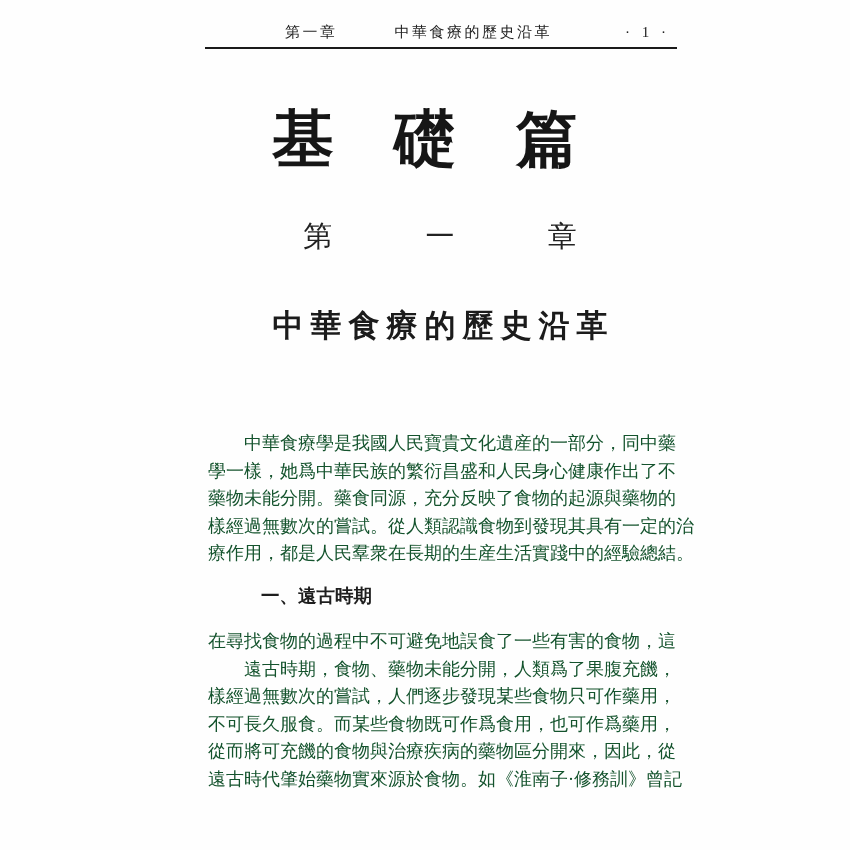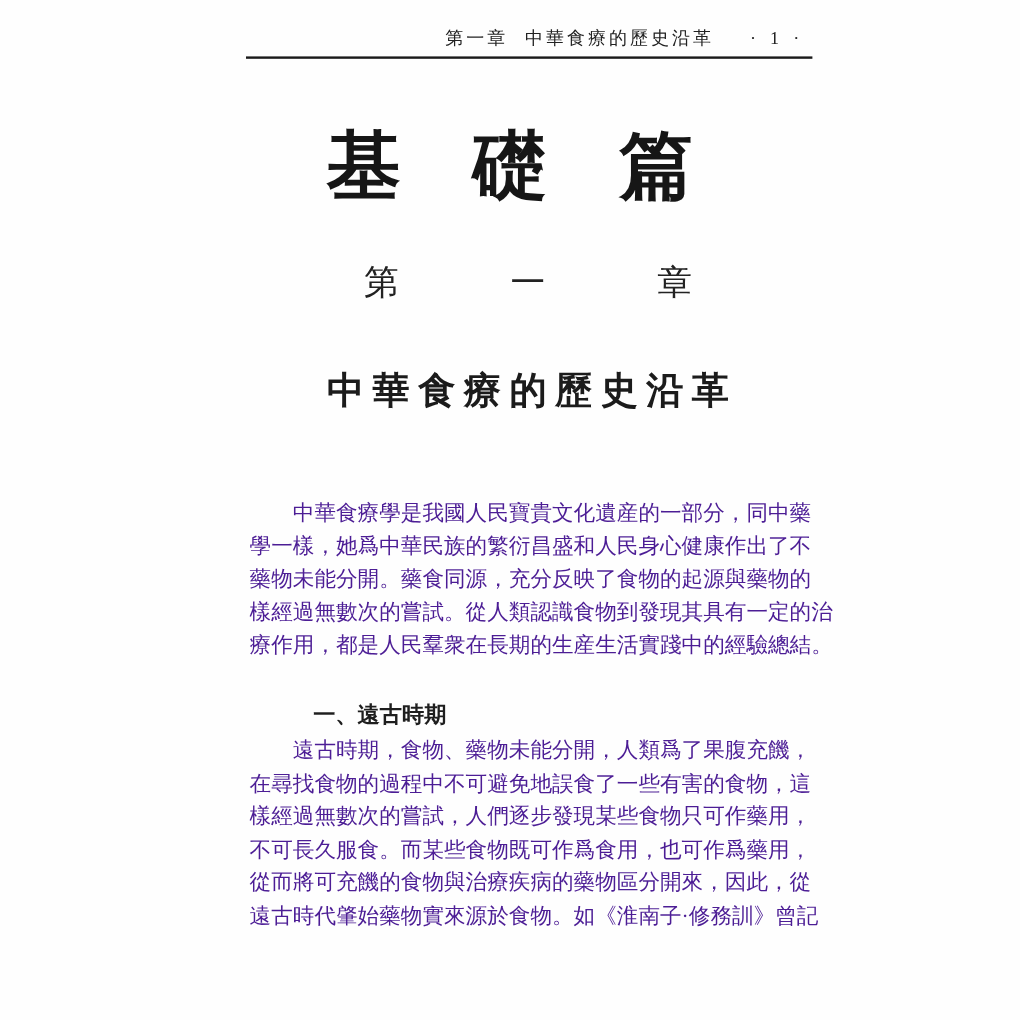--- a/index.html
+++ b/index.html
@@ -21,20 +21,21 @@
   .running-header {
     position: absolute;
     top: 23px;
     right: 180px;
     display: flex;
     align-items: baseline;
     font-size: 15px;
     letter-spacing: 2.5px;
     color: #222;
     white-space: nowrap;
+    gap: 43px;
   }
   .running-header .rh-chapter { margin-right: 14px; }
   .running-header .rh-title   { margin-right: 30px; }
   .running-header .rh-page    { letter-spacing: 4px; }
 
   .header-rule {
     position: absolute;
     top: 47px;
     left: 205px;
     width: 472px;
@@ -94,21 +95,22 @@
     white-space: nowrap;
   }
 
   
   .para {
     position: absolute;
     left: 208px;
     width: 466px;
     font-size: 18px;
     line-height: 27.6px;
-    color: #4c1d95;
+    color: #14532d;
+    margin-top: 16px;
   }
   .para .bodyline { white-space: nowrap; }
   .para .first-line { text-indent: 36px; }
   #paragraph-1 { top: 414px; }
   #paragraph-2 { top: 612px; }
 
   .section-heading {
     position: absolute;
     top: 566px;
     left: 208px;
@@ -146,21 +148,21 @@
     <div class="bodyline first-line">中華食療學是我國人民寶貴文化遺産的一部分，同中藥</div>
     <div class="bodyline">學一樣，她爲中華民族的繁衍昌盛和人民身心健康作出了不</div>
     <div class="bodyline">藥物未能分開。藥食同源，充分反映了食物的起源與藥物的</div>
     <div class="bodyline">樣經過無數次的嘗試。從人類認識食物到發現其具有一定的治</div>
     <div class="bodyline">療作用，都是人民羣衆在長期的生産生活實踐中的經驗總結。</div>
   </div>
 
   <h3 class="section-heading">一、遠古時期</h3>
 
   <div class="para" id="paragraph-2">
+    <div class="bodyline">在尋找食物的過程中不可避免地誤食了一些有害的食物，這</div>
     <div class="bodyline first-line">遠古時期，食物、藥物未能分開，人類爲了果腹充饑，</div>
-    <div class="bodyline">在尋找食物的過程中不可避免地誤食了一些有害的食物，這</div>
     <div class="bodyline">樣經過無數次的嘗試，人們逐步發現某些食物只可作藥用，</div>
     <div class="bodyline">不可長久服食。而某些食物既可作爲食用，也可作爲藥用，</div>
     <div class="bodyline">從而將可充饑的食物與治療疾病的藥物區分開來，因此，從</div>
     <div class="bodyline">遠古時代肇始藥物實來源於食物。如《淮南子·修務訓》曾記</div>
   </div>
 
 </div>
 
 </body></html>

